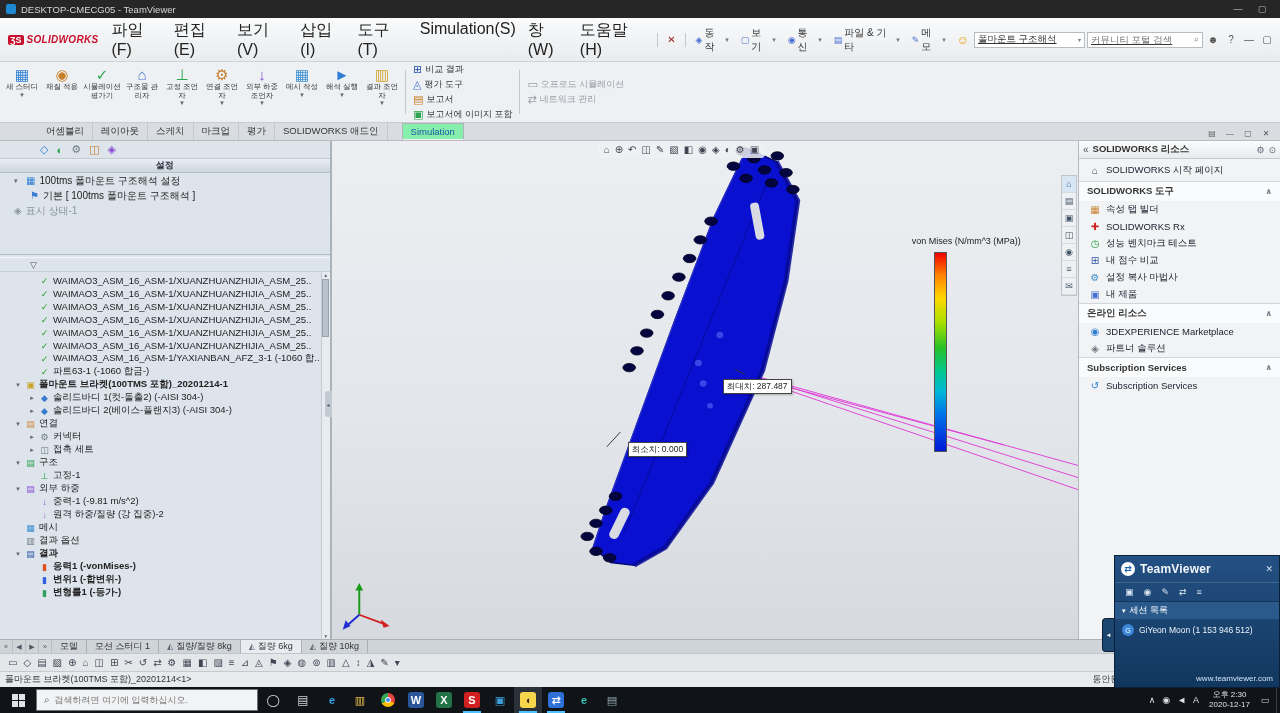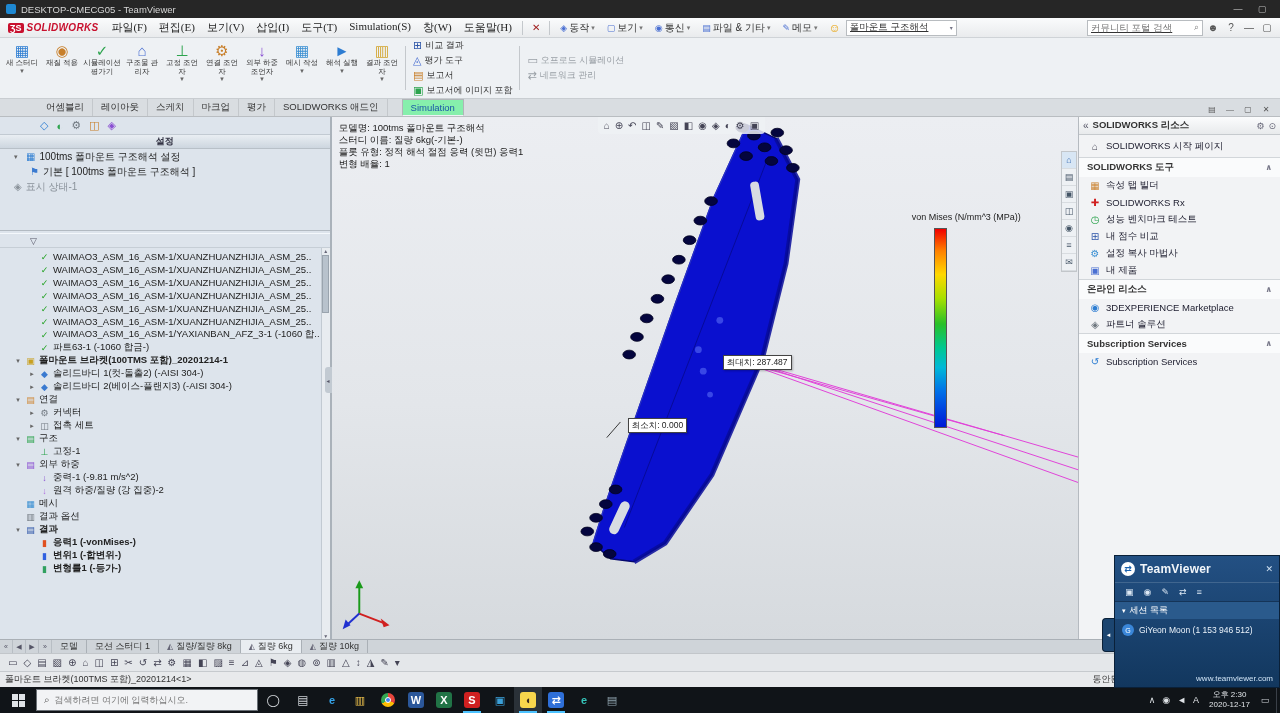--- a/index.html
+++ b/index.html
@@ -11,21 +11,21 @@
 .titlebar{flex:0 0 18px;background:#262626;color:#d6d6d6;display:flex;align-items:center;font-size:9.5px;padding:0 6px;}
 .titlebar .tb-appicon{width:10px;height:10px;background:#1e88d2;border-radius:2px;margin-right:5px;flex:0 0 auto;}
 .spacer{flex:1;}
 .tb-ctl{width:24px;text-align:center;color:#bdbdbd;font-size:9px;line-height:18px;}
 
 
 .menubar{flex:0 0 20px;background:linear-gradient(#fafbfc,#e9ebed);display:flex;align-items:center;border-bottom:1px solid #cfd3d7;gap:1px;padding-right:4px;}
 .sw-logo{display:flex;align-items:center;margin:0 6px 0 8px;}
 .sw-logo .dsbox{background:#c8102e;color:#fff;font-weight:bold;font-size:9px;padding:0 2px;border-radius:2px;margin-right:3px;}
 .sw-logo .swtext{color:#c8102e;font-weight:bold;font-style:italic;font-size:10px;letter-spacing:.3px;}
-.menu-item{padding:2px 6px;font-size:11px;color:#222;font-family:Liberation Serif, serif;}
+.menu-item{padding:2px 6px;font-size:16px;color:#222;}
 .vsep{width:1px;height:14px;background:#c4c8cc;margin:0 3px;}
 .tvbtn{display:flex;align-items:center;gap:2px;padding:1px 5px;font-size:10px;color:#333;border:1px solid transparent;}
 .tvbtn .g{font-size:9px;color:#4a6fd2;}
 .tvbtn .caret{font-size:7px;color:#777;}
 .tv-close{color:#a02020;font-size:10px;padding:0 5px;}
 .smiley{color:#e8a000;font-size:12px;padding:0 4px;}
 .searchbox{display:flex;align-items:center;background:#fff;border:1px solid #b8bcc0;height:16px;padding:0 3px;gap:3px;}
 .searchbox input{border:none;outline:none;font-size:9.5px;width:100px;font-family:inherit;color:#333;background:transparent;text-decoration:underline;}
 .searchbox .mag{color:#777;font-size:9px;}
 .mb-icon{width:18px;text-align:center;color:#555;font-size:10px;}
@@ -550,26 +550,20 @@
         <g transform="translate(14,468)">
           <line x1="14" y1="40" x2="14" y2="12" stroke="#1a9a1a" stroke-width="2"></line>
           <polygon points="14,6 10,14 18,14" fill="#1a9a1a"></polygon>
           <line x1="14" y1="40" x2="40" y2="50" stroke="#d02020" stroke-width="2"></line>
           <polygon points="45,52 36,45 39,54" fill="#d02020"></polygon>
           <line x1="14" y1="40" x2="1" y2="52" stroke="#2030d0" stroke-width="2"></line>
           <polygon points="-3,56 5,52 0,46" fill="#2030d0"></polygon>
         </g>
       </svg>
 
-      <div class="vp-info" id="vp-info">
-          <div>모델명: 100tms 폴마운트 구조해석</div>
-          <div>스터디 이름: 질량 6kg(-기본-)</div>
-          <div>플롯 유형: 정적 해석 절점 응력 (윗면) 응력1</div>
-          <div>변형 배율: 1</div>
-        </div>
 
       <div class="vp-headsup" id="vp-headsup">
           <span class="hu-ic">⌂</span>
           <span class="hu-ic">⊕</span>
           <span class="hu-ic">↶</span>
           <span class="hu-ic">◫</span>
           <span class="hu-ic">✎</span>
           <span class="hu-ic">▧</span>
           <span class="hu-ic">◧</span>
           <span class="hu-ic">◉</span>

